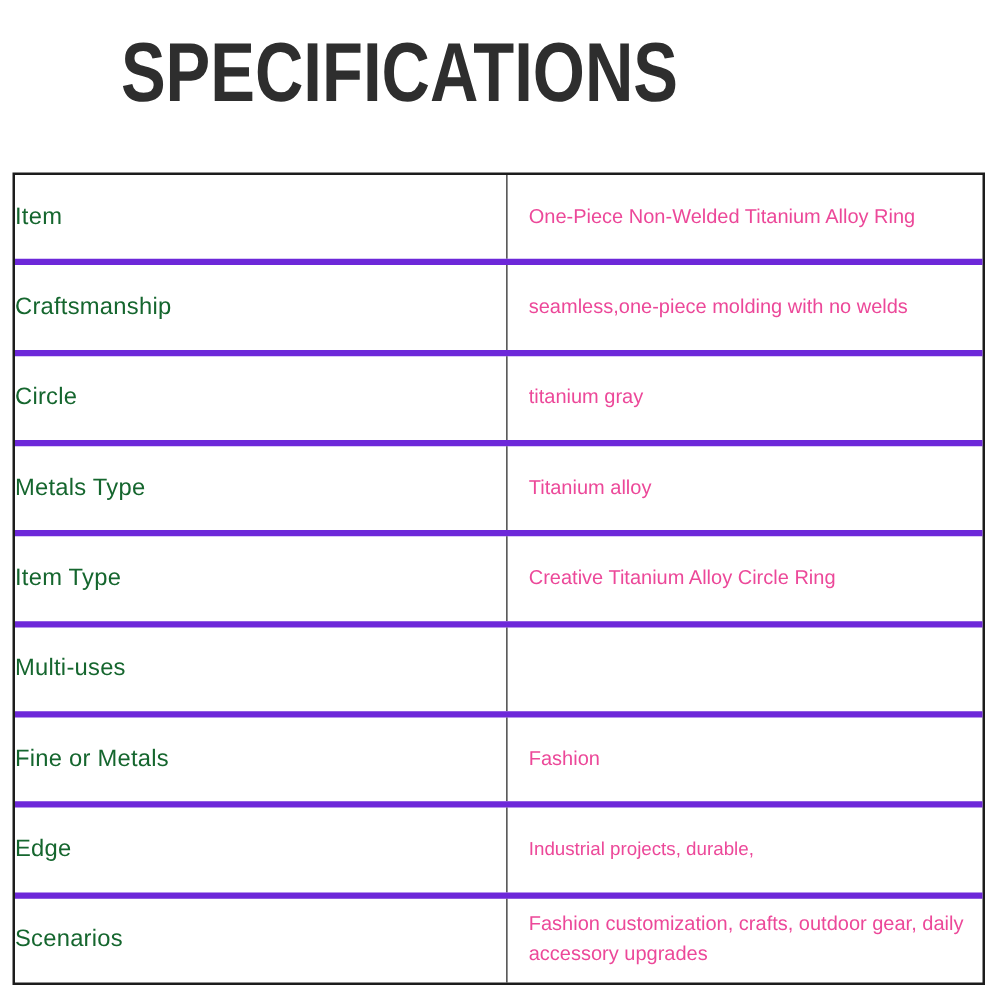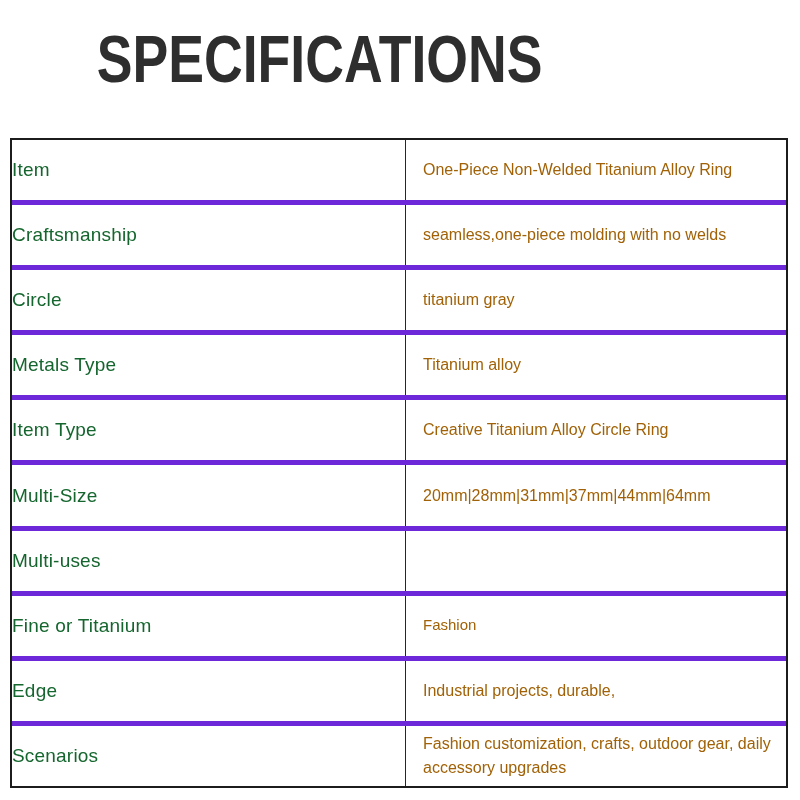--- a/index.html
+++ b/index.html
@@ -66,21 +66,21 @@
     border-right: 1.5px solid #262626;
     font-size: 19px;
     font-weight: normal;
     color: #15662e;
     letter-spacing: 0.2px;
   }
   .cell.value {
     flex: 1;
     padding: 0 6px 0 17px;
     font-size: 16px;
-    color: #a16207;
+    color: #ec4899;
     line-height: 1.5;
   }
   
   .spec-row:nth-child(8) .cell.value {
     font-size: 15px;
   }
 </style>
 </head>
 <body>
 
@@ -110,31 +110,27 @@
     <div class="spec-row">
       <div class="cell label">Metals Type</div>
       <div class="cell value">Titanium alloy</div>
     </div>
 
     <div class="spec-row">
       <div class="cell label">Item Type</div>
       <div class="cell value">Creative Titanium Alloy Circle Ring</div>
     </div>
 
-    <div class="spec-row">
-      <div class="cell label">Multi-Size</div>
-      <div class="cell value">20mm|28mm|31mm|37mm|44mm|64mm</div>
-    </div>
 
     <div class="spec-row">
       <div class="cell label">Multi-uses</div>
     </div>
 
     <div class="spec-row">
-      <div class="cell label">Fine or Titanium</div>
+      <div class="cell label">Fine or Metals</div>
       <div class="cell value">Fashion</div>
     </div>
 
     <div class="spec-row">
       <div class="cell label">Edge</div>
       <div class="cell value">Industrial projects, durable,</div>
     </div>
 
     <div class="spec-row">
       <div class="cell label">Scenarios</div>

